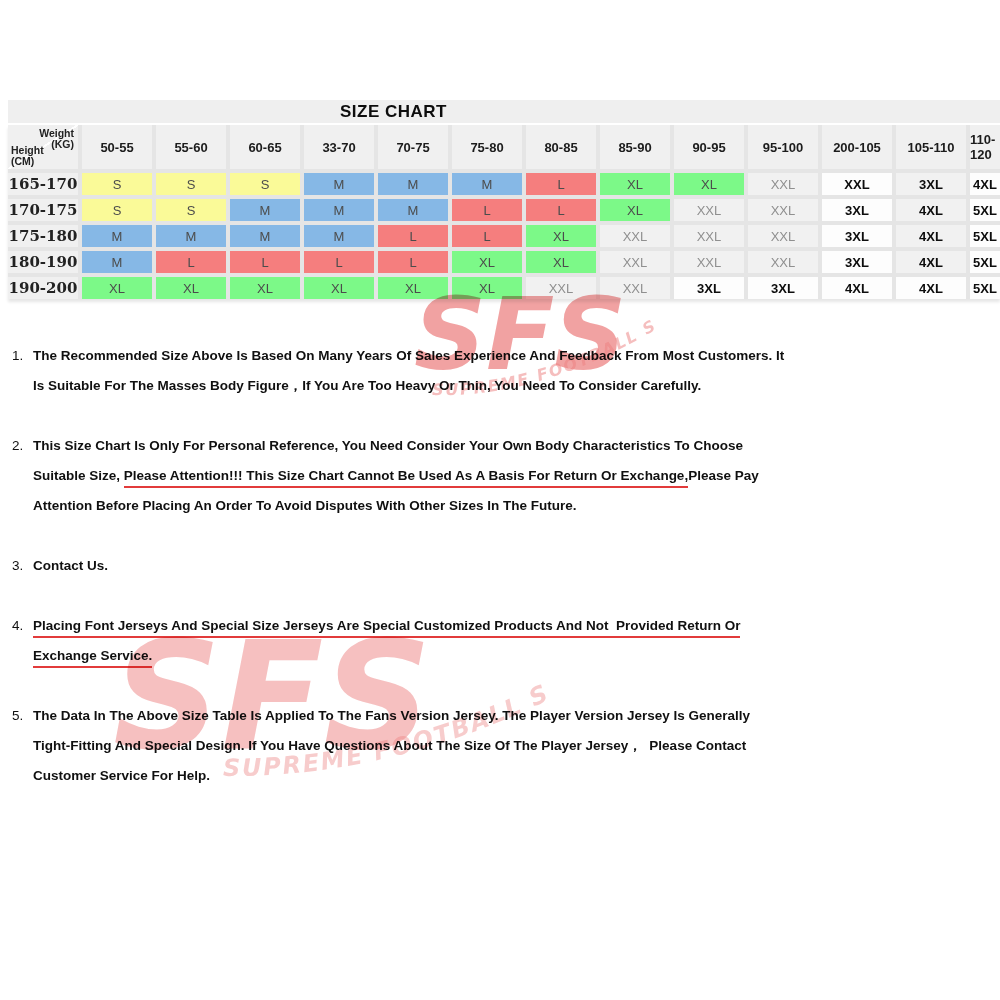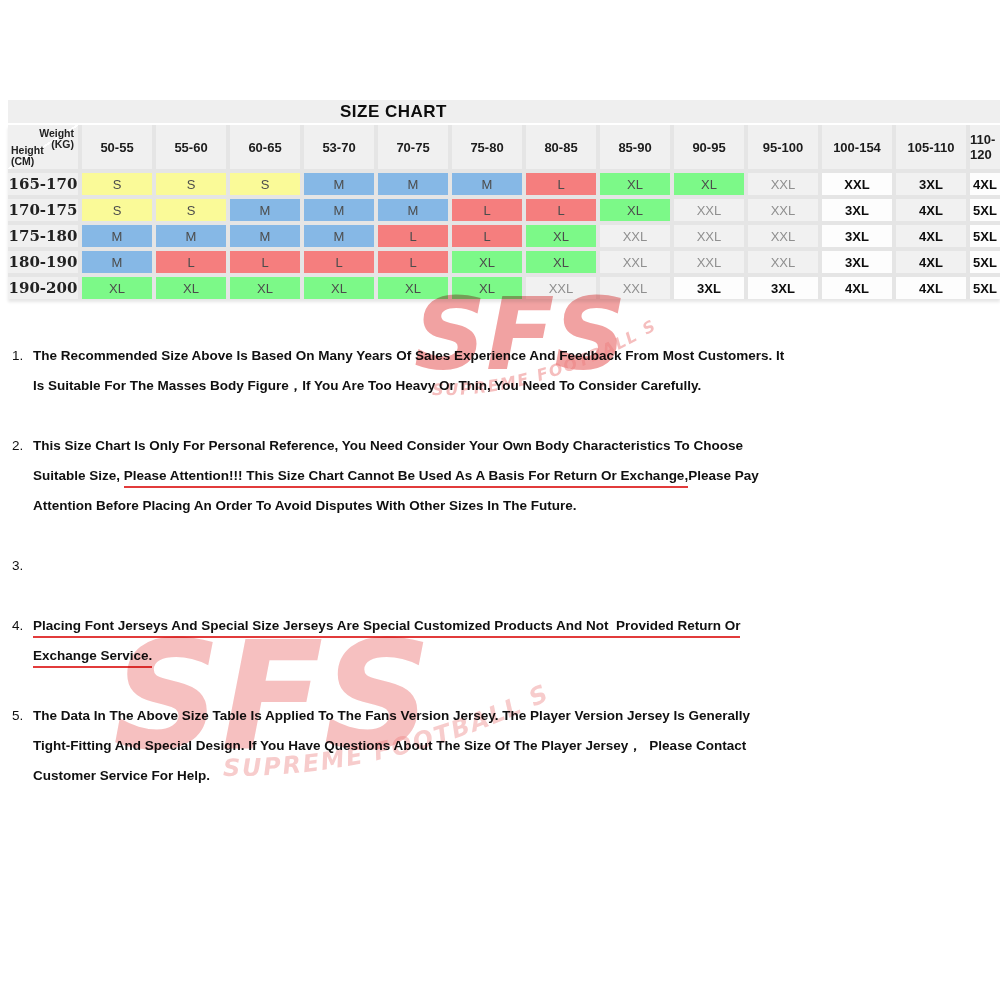--- a/index.html
+++ b/index.html
@@ -74,28 +74,28 @@
       </div>
       <div class="ht">
         <div>Height</div>
         <div>(CM)</div>
       </div>
     </div>
 
   <div class="hcell">50-55</div>
       <div class="hcell">55-60</div>
       <div class="hcell">60-65</div>
-      <div class="hcell">53-70</div>
+      <div class="hcell">33-70</div>
       <div class="hcell">70-75</div>
       <div class="hcell">75-80</div>
       <div class="hcell">80-85</div>
       <div class="hcell">85-90</div>
       <div class="hcell">90-95</div>
       <div class="hcell">95-100</div>
-      <div class="hcell">100-154</div>
+      <div class="hcell">200-105</div>
       <div class="hcell">105-110</div>
       <div class="hcell">110-120</div>
       <div class="rlabel" style="background: rgb(240, 240, 240);">165-170</div>
       <div class="cell" style="background: rgb(250, 250, 152);">S</div>
       <div class="cell" style="background: rgb(250, 250, 152);">S</div>
       <div class="cell" style="background: rgb(250, 250, 152);">S</div>
       <div class="cell" style="background: rgb(134, 184, 230);">M</div>
       <div class="cell" style="background: rgb(134, 184, 230);">M</div>
       <div class="cell" style="background: rgb(134, 184, 230);">M</div>
       <div class="cell" style="background: rgb(245, 126, 126);">L</div>
@@ -176,20 +176,21 @@
       <span class="note-num">2.</span>
       <div class="note-body">
         <div class="nline"><span>This Size Chart Is Only For Personal Reference, You Need Consider Your Own Body Characteristics To Choose</span></div>
         <div class="nline"><span>Suitable Size, </span><span class="u" style="border-bottom-color: rgb(226, 59, 59);">Please Attention!!! This Size Chart Cannot Be Used As A Basis For Return Or Exchange,</span><span>Please Pay</span></div>
         <div class="nline"><span>Attention Before Placing An Order To Avoid Disputes With Other Sizes In The Future.</span></div>
       </div>
     </div>
     <div class="note">
       <span class="note-num">3.</span>
       <div class="note-body">
+        <div class="nline"><span>Contact Us.</span></div>
       </div>
     </div>
     <div class="note">
       <span class="note-num">4.</span>
       <div class="note-body">
         <div class="nline"><span class="u" style="border-bottom-color: rgb(226, 59, 59);">Placing Font Jerseys And Special Size Jerseys Are Special Customized Products And Not  Provided Return Or</span></div>
         <div class="nline"><span class="u" style="border-bottom-color: rgb(226, 59, 59);">Exchange Service.</span></div>
       </div>
     </div>
     <div class="note">

